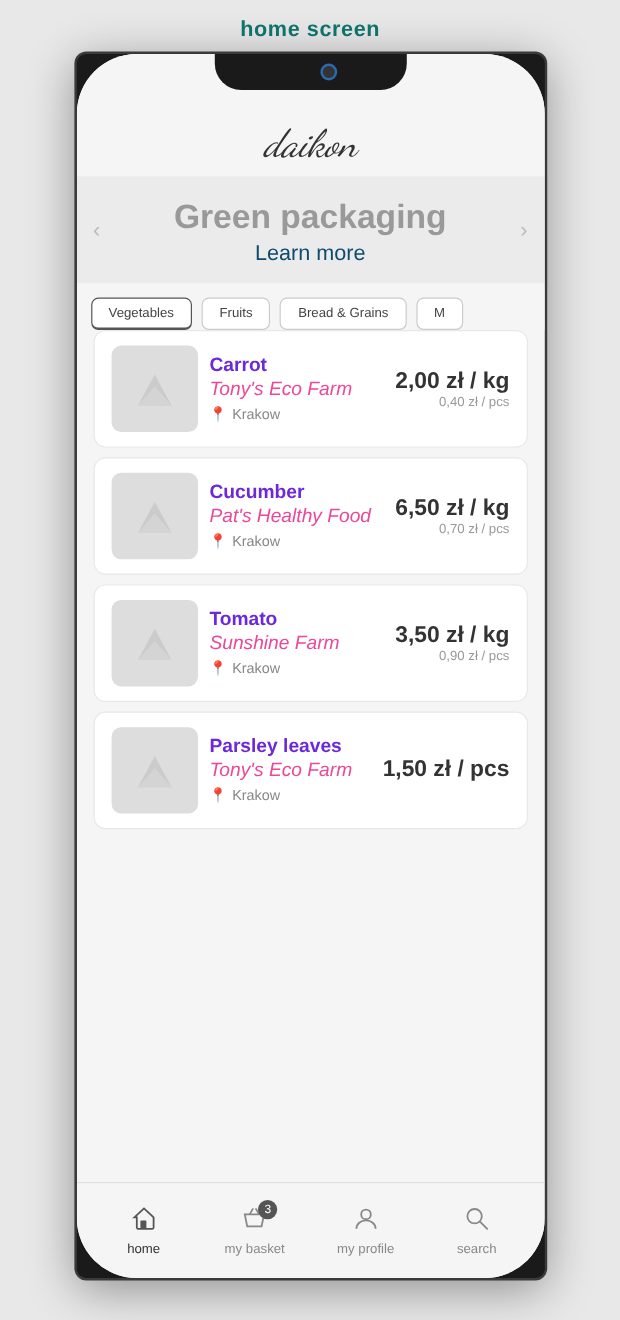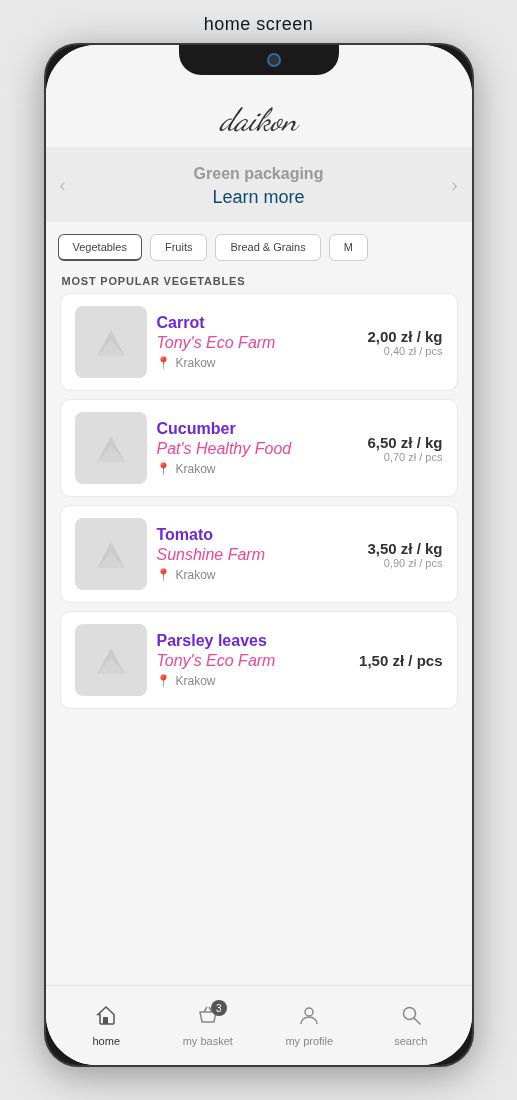--- a/index.html
+++ b/index.html
@@ -15,31 +15,31 @@
       width: 517px;
       height: 1100px;
       display: flex;
       flex-direction: column;
       align-items: center;
       background: #e8e8e8;
       position: relative;
     }
     .screen-label {
       font-size: 18px;
-      color: #0f172a;
-      font-weight: 400;
+      color: #0f766e;
+      font-weight: 700;
       margin-top: 14px;
       margin-bottom: 10px;
       letter-spacing: 0.5px;
     }
     .phone-frame {
-      width: 426px;
+      width: 390px;
       height: 1020px;
       background: #1a1a1a;
-      border-radius: 32px;
+      border-radius: 8px;
       position: relative;
       box-shadow: 0 0 0 2px #3a3a3a, 0 8px 40px rgba(0,0,0,0.4);
       overflow: hidden;
       display: flex;
       flex-direction: column;
       align-items: center;
     }
     
     .notch {
       width: 160px;
@@ -104,21 +104,21 @@
     }
 
     
     .banner {
       background: #ebebeb;
       padding: 18px 20px 14px;
       text-align: center;
       position: relative;
     }
     .banner-title {
-      font-size: 16px;
+      font-size: 28px;
       font-weight: 600;
       color: #999;
       margin-bottom: 4px;
     }
     .banner-sub {
       font-size: 18px;
       color: #0c4a6e;
       font-weight: 400;
     }
     .banner-arrow {
@@ -228,21 +228,21 @@
     }
     .location-pin {
       font-size: 12px;
       color: #888;
     }
     .product-price {
       text-align: right;
       flex-shrink: 0;
     }
     .price-main {
-      font-size: 15px;
+      font-size: 19px;
       font-weight: 600;
       color: #333;
       white-space: nowrap;
     }
     .price-sub {
       font-size: 11px;
       color: #999;
       white-space: nowrap;
       text-align: right;
     }
@@ -330,21 +330,20 @@
             <span>Fruits</span>
           </div>
           <div class="tab-item">
             <span>Bread &amp; Grains</span>
           </div>
           <div class="tab-item">
             <span>M</span>
           </div>
         </div>
 
-        <div class="section-header">MOST POPULAR VEGETABLES</div>
 
         <div class="product-list">
 
           <div class="product-card">
             <div class="product-img">
               <svg viewBox="0 0 44 44" fill="none" xmlns="http://www.w3.org/2000/svg">
                 <path d="M8 36 L22 10 L36 36 Z" fill="#bbb"></path>
                 <path d="M8 36 L22 20 L36 36 Z" fill="#ccc"></path>
               </svg>
             </div>

